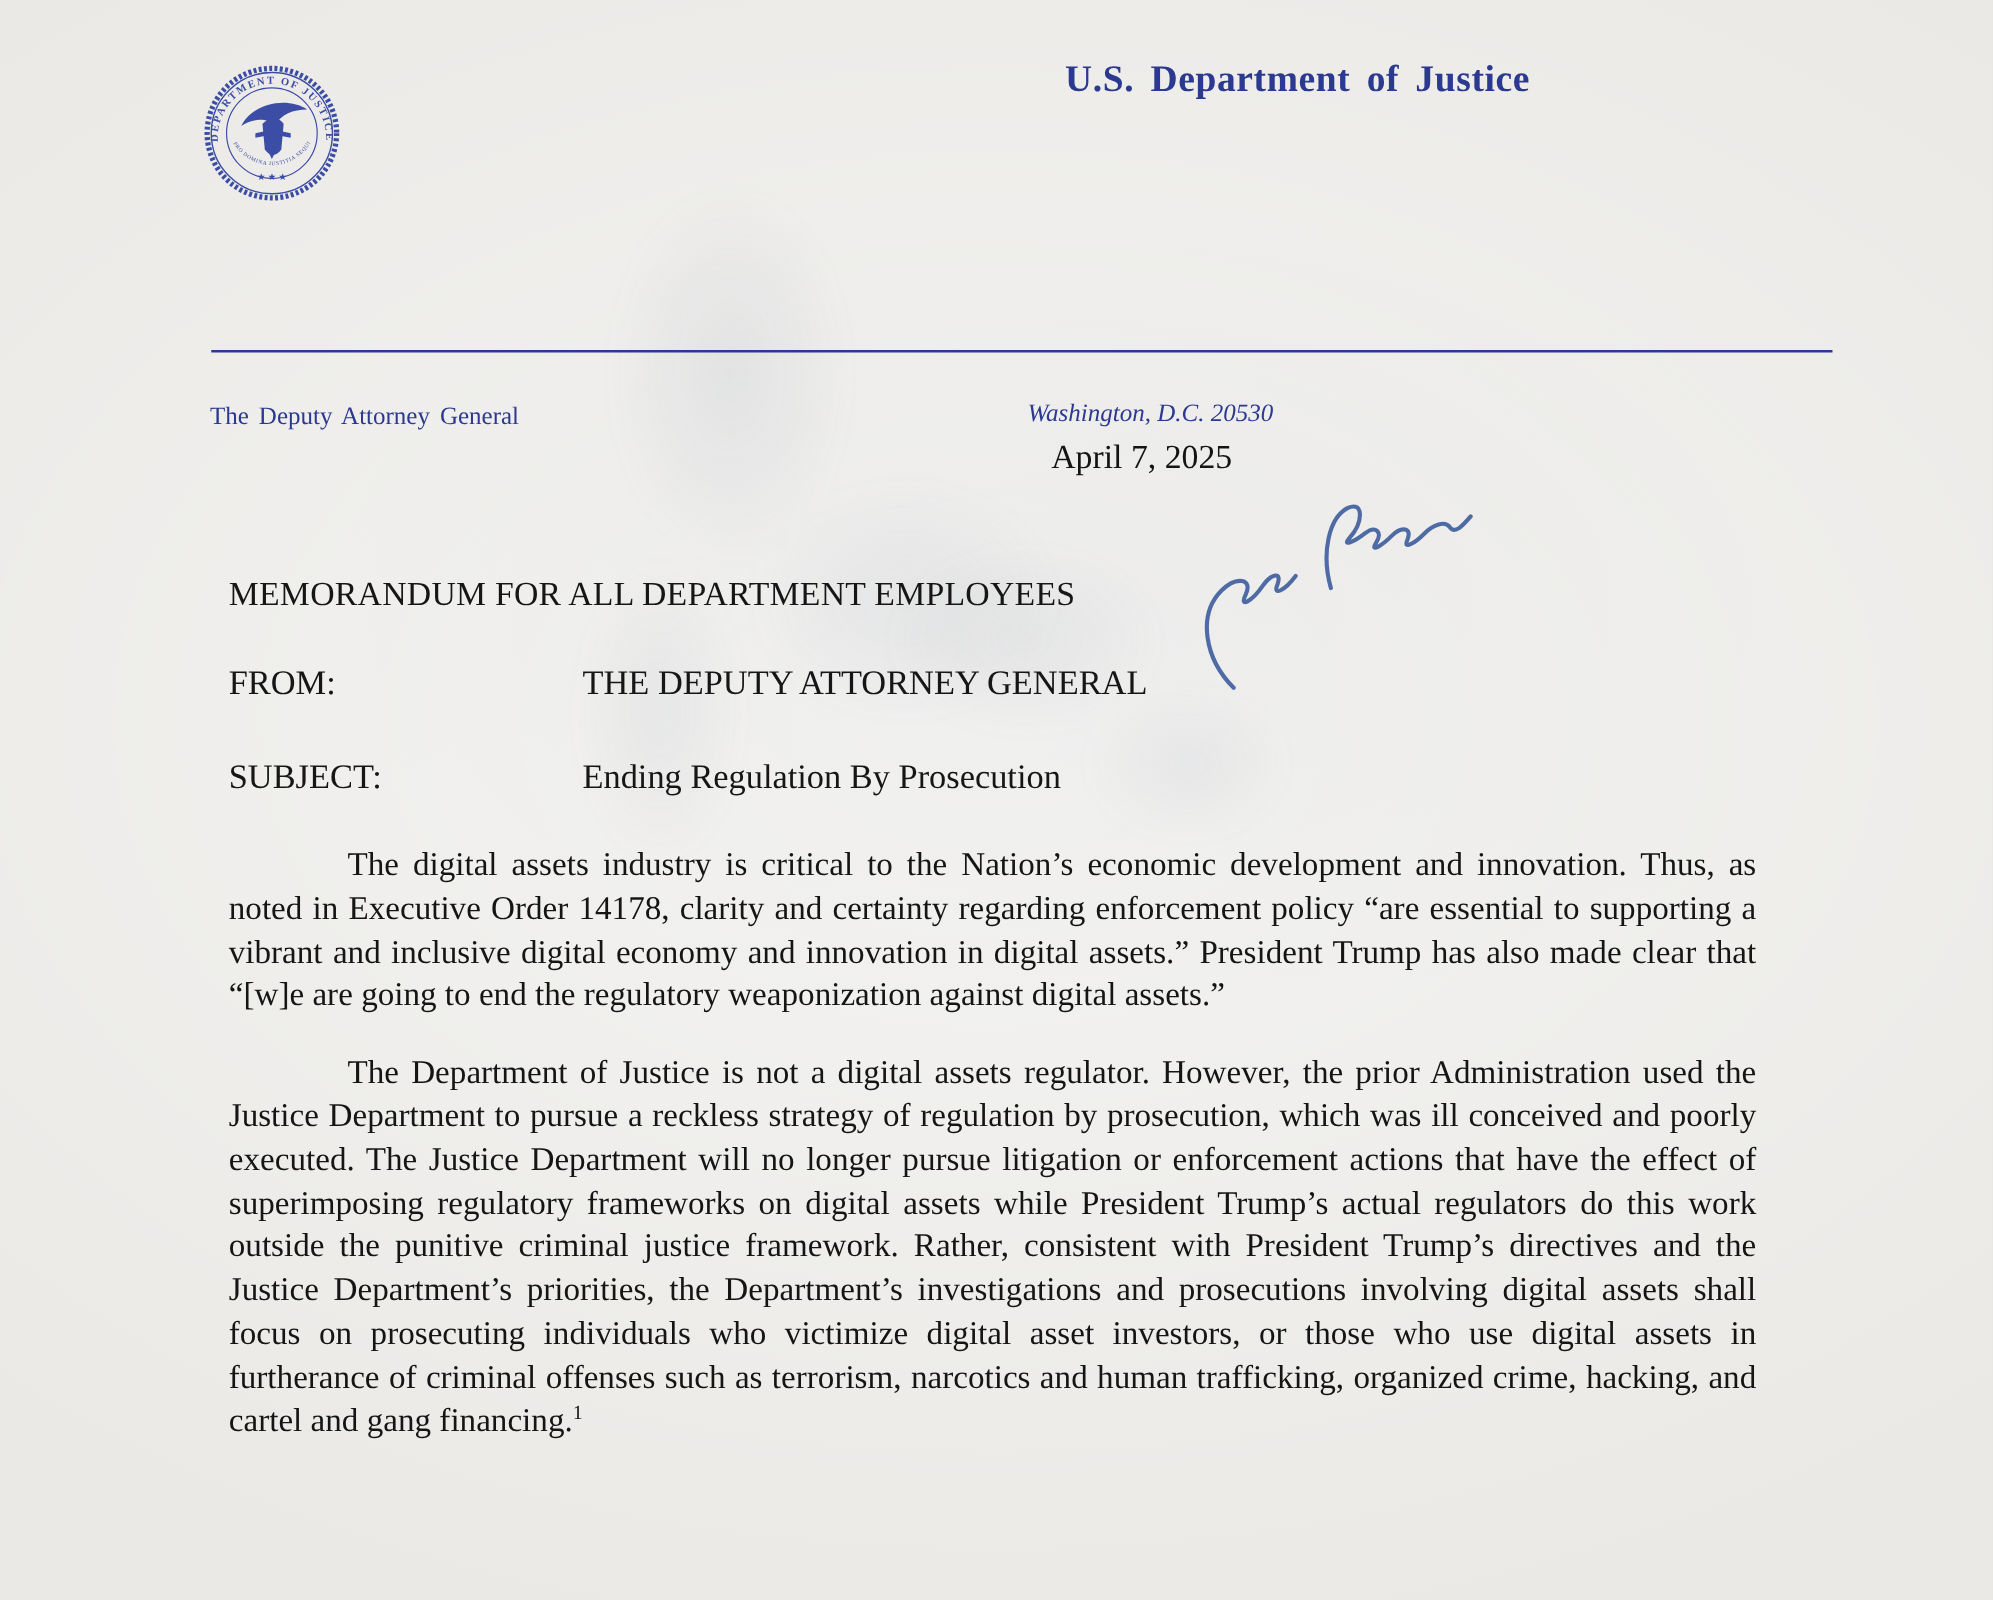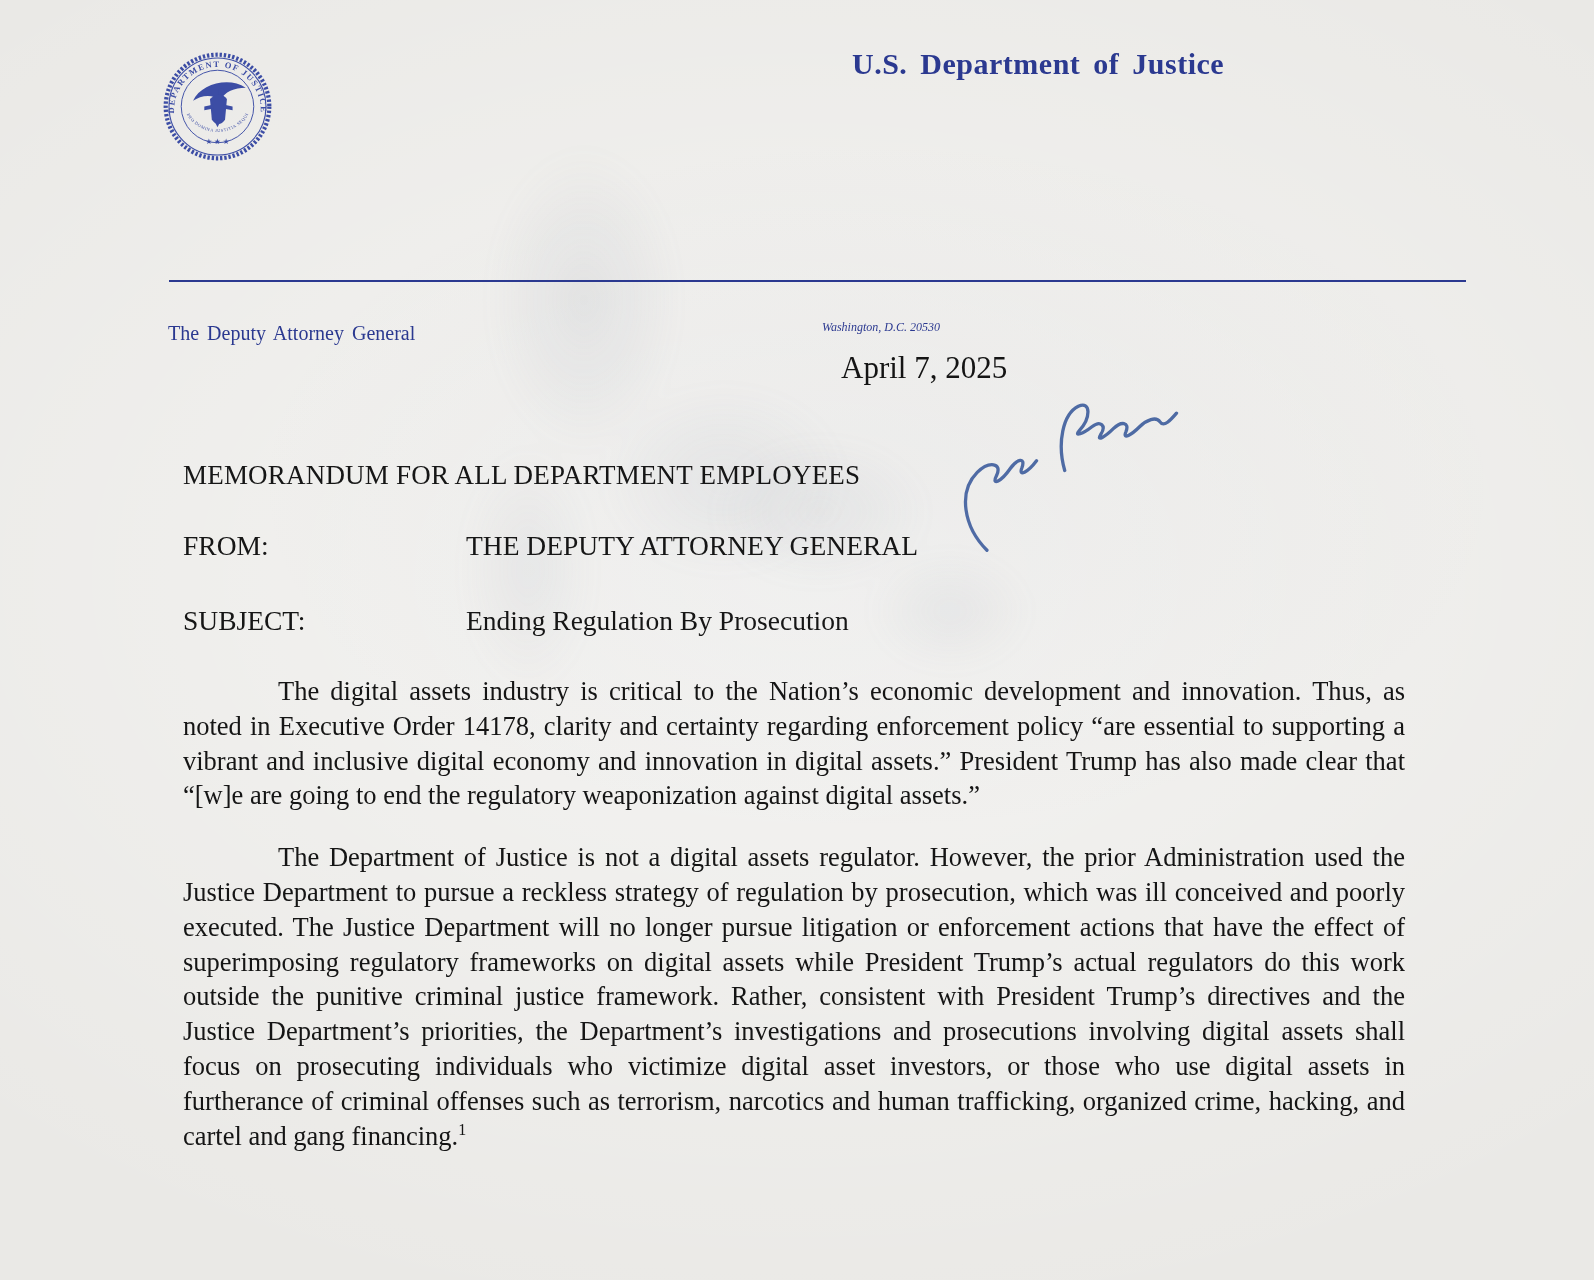--- a/index.html
+++ b/index.html
@@ -72,28 +72,28 @@
   .lh-office-title {
     position: absolute;
     left: 168px; top: 322px;
     font-size: 20px;
     word-spacing: 3px;
     color: #2b3990;
   }
   .lh-location {
     position: absolute;
     left: 822px; top: 320px;
-    font-size: 12px;
+    font-size: 20px;
     font-style: italic;
     color: #2b3990;
   }
   .memo-date {
     position: absolute;
     left: 841px; top: 350px;
-    font-size: 31px;
+    font-size: 27px;
     color: #141414;
   }
 
   .signature {
     position: absolute;
     left: 945px; top: 383px;
     width: 255px; height: 175px;
   }
 
   .memo-for-line {

